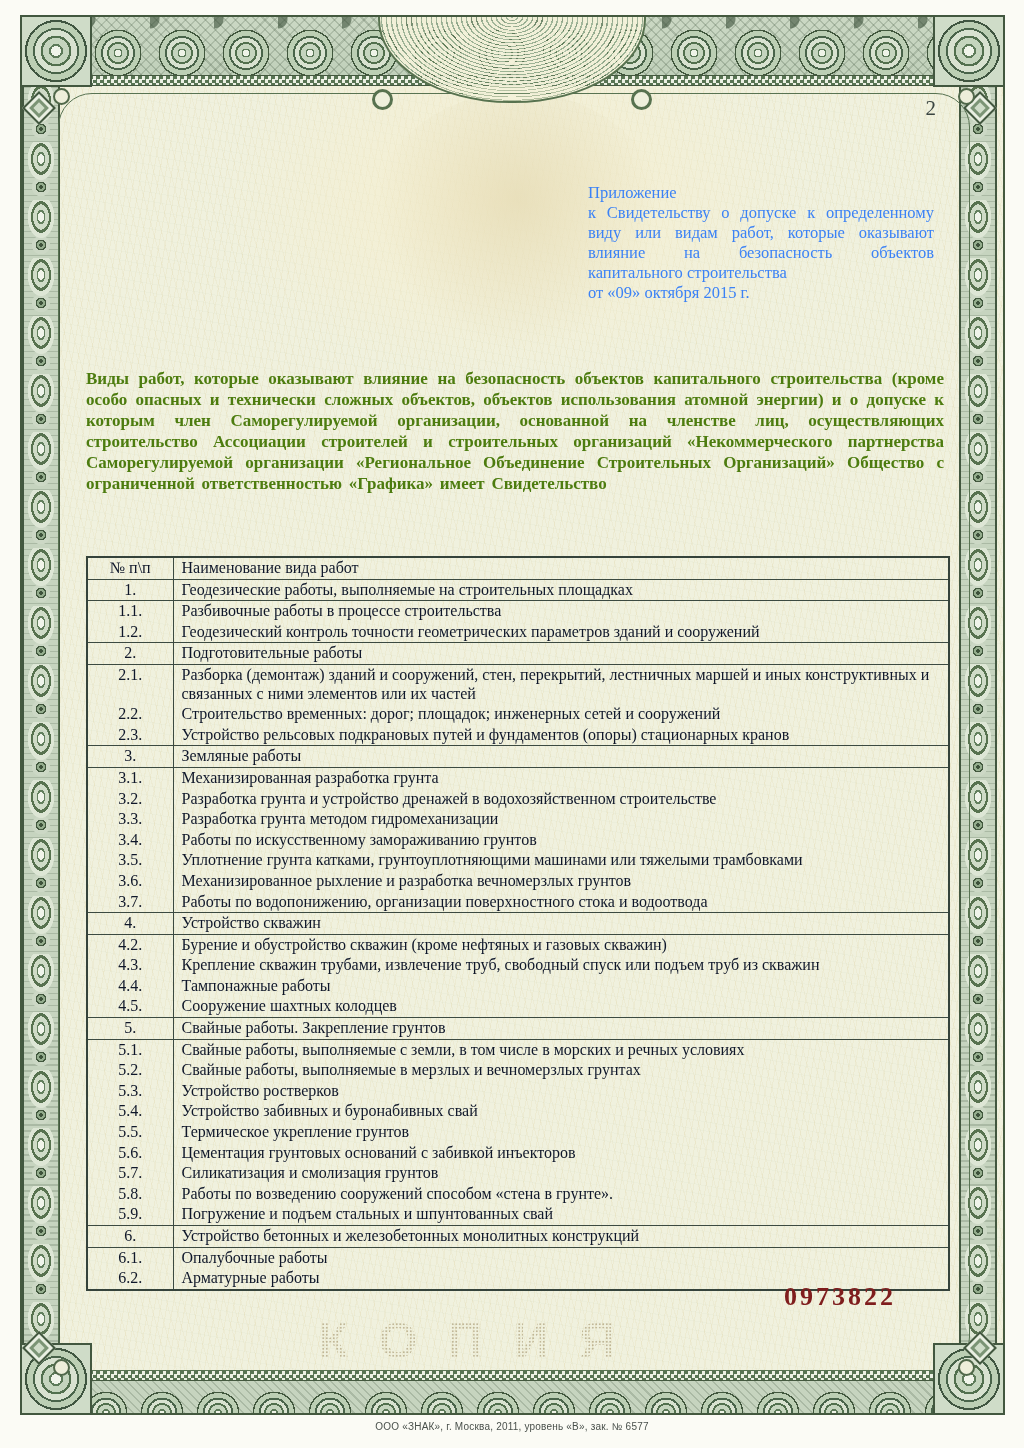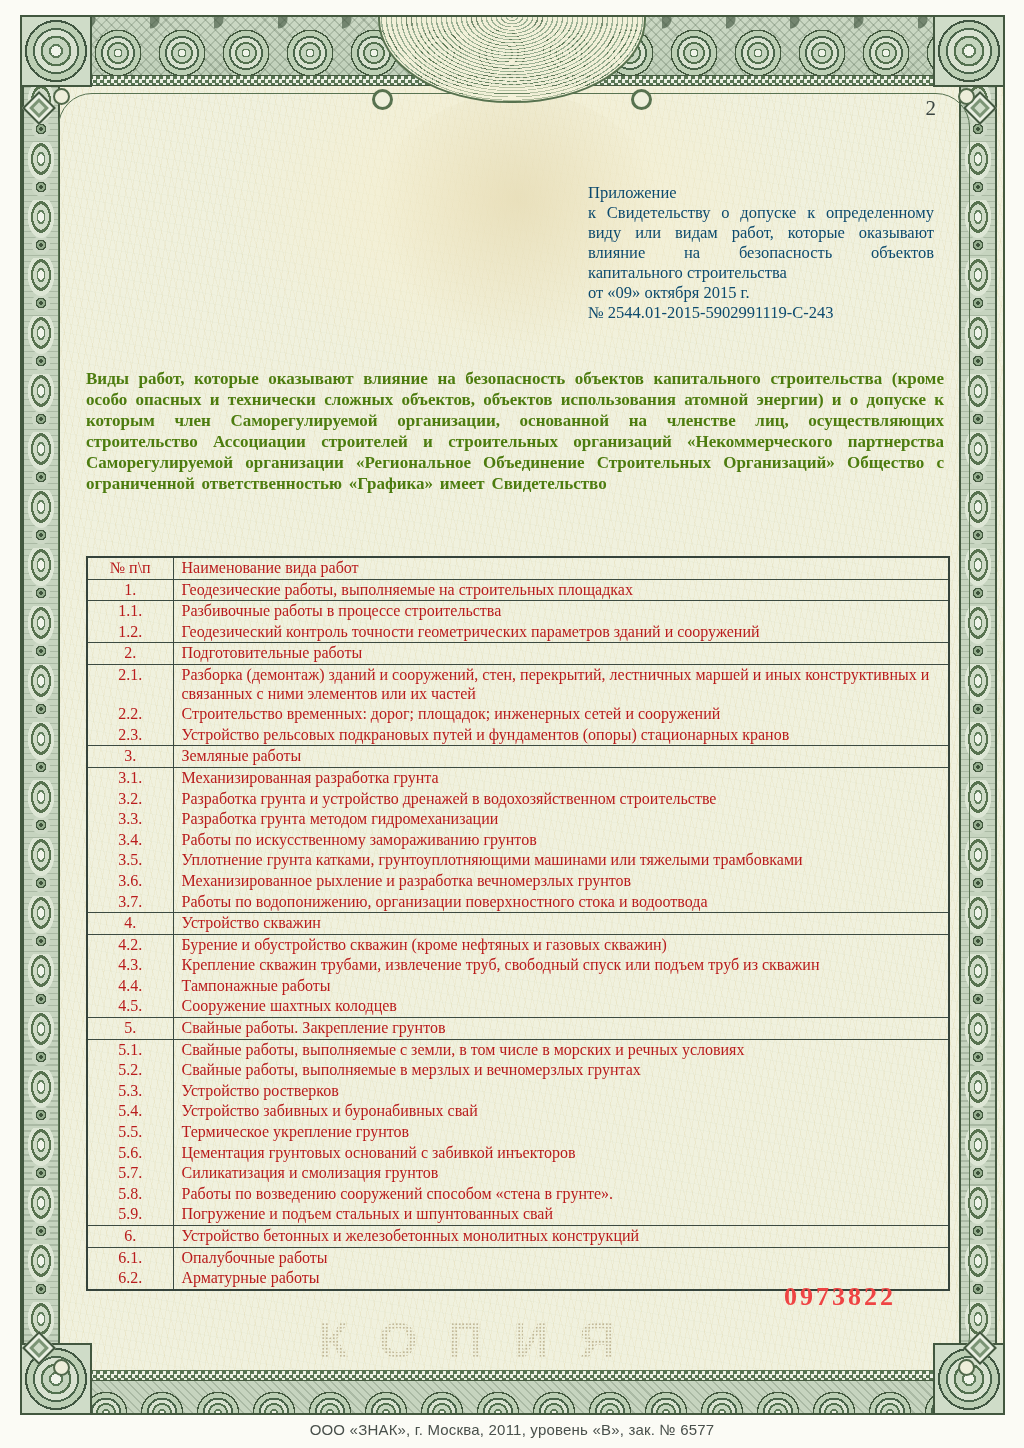--- a/index.html
+++ b/index.html
@@ -102,63 +102,63 @@
       repeating-radial-gradient(ellipse 132px 84px at 50% 0, rgba(122,150,114,.5) 0 1.5px, rgba(244,242,218,.95) 1.5px 5px);
   }
   .arch::before,.arch::after{
     content:"";position:absolute;bottom:-9px;width:15px;height:15px;border-radius:50%;
     border:3px solid #57724f;background:#eef0dc;
   }
   .arch::before{left:-8px;} .arch::after{right:-8px;}
   
   .content{position:absolute;inset:0;z-index:5;color:#2e3834;}
   .pagenum{position:absolute;top:96px;right:88px;font-size:21px;color:#3a4440;}
-  .appendix{position:absolute;left:588px;top:183px;width:346px;font-size:16.5px;line-height:20px;color:#0c4a6e;}
+  .appendix{position:absolute;left:588px;top:183px;width:346px;font-size:16.5px;line-height:20px;color:#3b82f6;}
   .hline{text-align:left;}
   .hline.just{text-align:justify;text-align-last:justify;}
   .intro{
     position:absolute;left:86px;top:369px;width:858px;
     font-weight:bold;font-size:17px;line-height:20.9px;word-spacing:2.5px;
     text-align:justify;color:#4d7c0f;
   }
   table.works{
     position:absolute;left:86px;top:556px;width:864px;
-    border-collapse:collapse;font-size:16px;color:#b91c1c;
+    border-collapse:collapse;font-size:16px;color:#0f172a;
     border:2px solid #35433b;table-layout:fixed;
   }
   table.works col.c1{width:86px;}
   table.works th, table.works td{
     border-left:1.3px solid #3c4a41;border-right:1.3px solid #3c4a41;
     padding:1px 8px;line-height:18.6px;vertical-align:top;font-weight:normal;
   }
   table.works thead th{border-bottom:1.3px solid #3c4a41;text-align:left;}
   th.cnum{text-align:center !important;}
   td.cnum{text-align:center;}
   td.cname, th.cname{padding-left:12px;margin-left:29px;}
   tr.major td{border-top:1.3px solid #3c4a41;border-bottom:1.3px solid #3c4a41;}
   .serial{
     position:absolute;top:1282px;right:128px;
-    font-size:26px;font-weight:bold;letter-spacing:3px;color:#ef4444;
+    font-size:26px;font-weight:bold;letter-spacing:3px;color:#7f1d1d;
   }
   .copy{
     position:absolute;top:1312px;left:318px;
     font-family:"Liberation Sans",sans-serif;font-weight:bold;font-size:50px;
     letter-spacing:30px;color:rgba(172,158,120,.45);
   }
   @supports (-webkit-background-clip:text){
     .copy{
       background-image:radial-gradient(circle, #a89a74 0.8px, rgba(0,0,0,0) 1.1px);
       background-size:3.5px 3.5px;
       -webkit-background-clip:text;background-clip:text;
       color:transparent;-webkit-text-fill-color:transparent;opacity:.65;
     }
   }
   .imprint{
     position:absolute;top:1421px;left:0;width:100%;text-align:center;
-    font-family:"Liberation Sans",sans-serif;font-size:15px;color:#49504b;letter-spacing:.2px;
+    font-family:"Liberation Sans",sans-serif;font-size:10px;color:#49504b;letter-spacing:.2px;
   }
 </style>
 </head>
 <body>
 
 <div class="interior"></div>
 <div class="wm-emblem"></div>
 <div class="band-top"></div>
 <div class="checker-top"></div>
 <div class="band-left"></div>
@@ -183,21 +183,20 @@
 <div class="content">
   <div class="pagenum">2</div>
 
   <div class="appendix">
       <div class="hline">Приложение</div>
       <div class="hline just">к Свидетельству о допуске к определенному</div>
       <div class="hline just">виду или видам работ, которые оказывают</div>
       <div class="hline just">влияние на безопасность объектов</div>
       <div class="hline">капитального строительства</div>
       <div class="hline">от «09» октября 2015 г.</div>
-      <div class="hline">№ 2544.01-2015-5902991119-С-243</div>
     </div>
 
   <div class="intro">Виды работ, которые оказывают влияние на безопасность объектов капитального строительства (кроме особо опасных и технически сложных объектов, объектов использования атомной энергии) и о допуске к которым член Саморегулируемой организации, основанной на членстве лиц, осуществляющих строительство Ассоциации строителей и строительных организаций «Некоммерческого партнерства Саморегулируемой организации «Региональное Объединение Строительных Организаций» Общество с ограниченной ответственностью «Графика» имеет Свидетельство</div>
 
   <table class="works">
     <colgroup>
         <col class="c1">
         <col>
       </colgroup>
     <thead>

